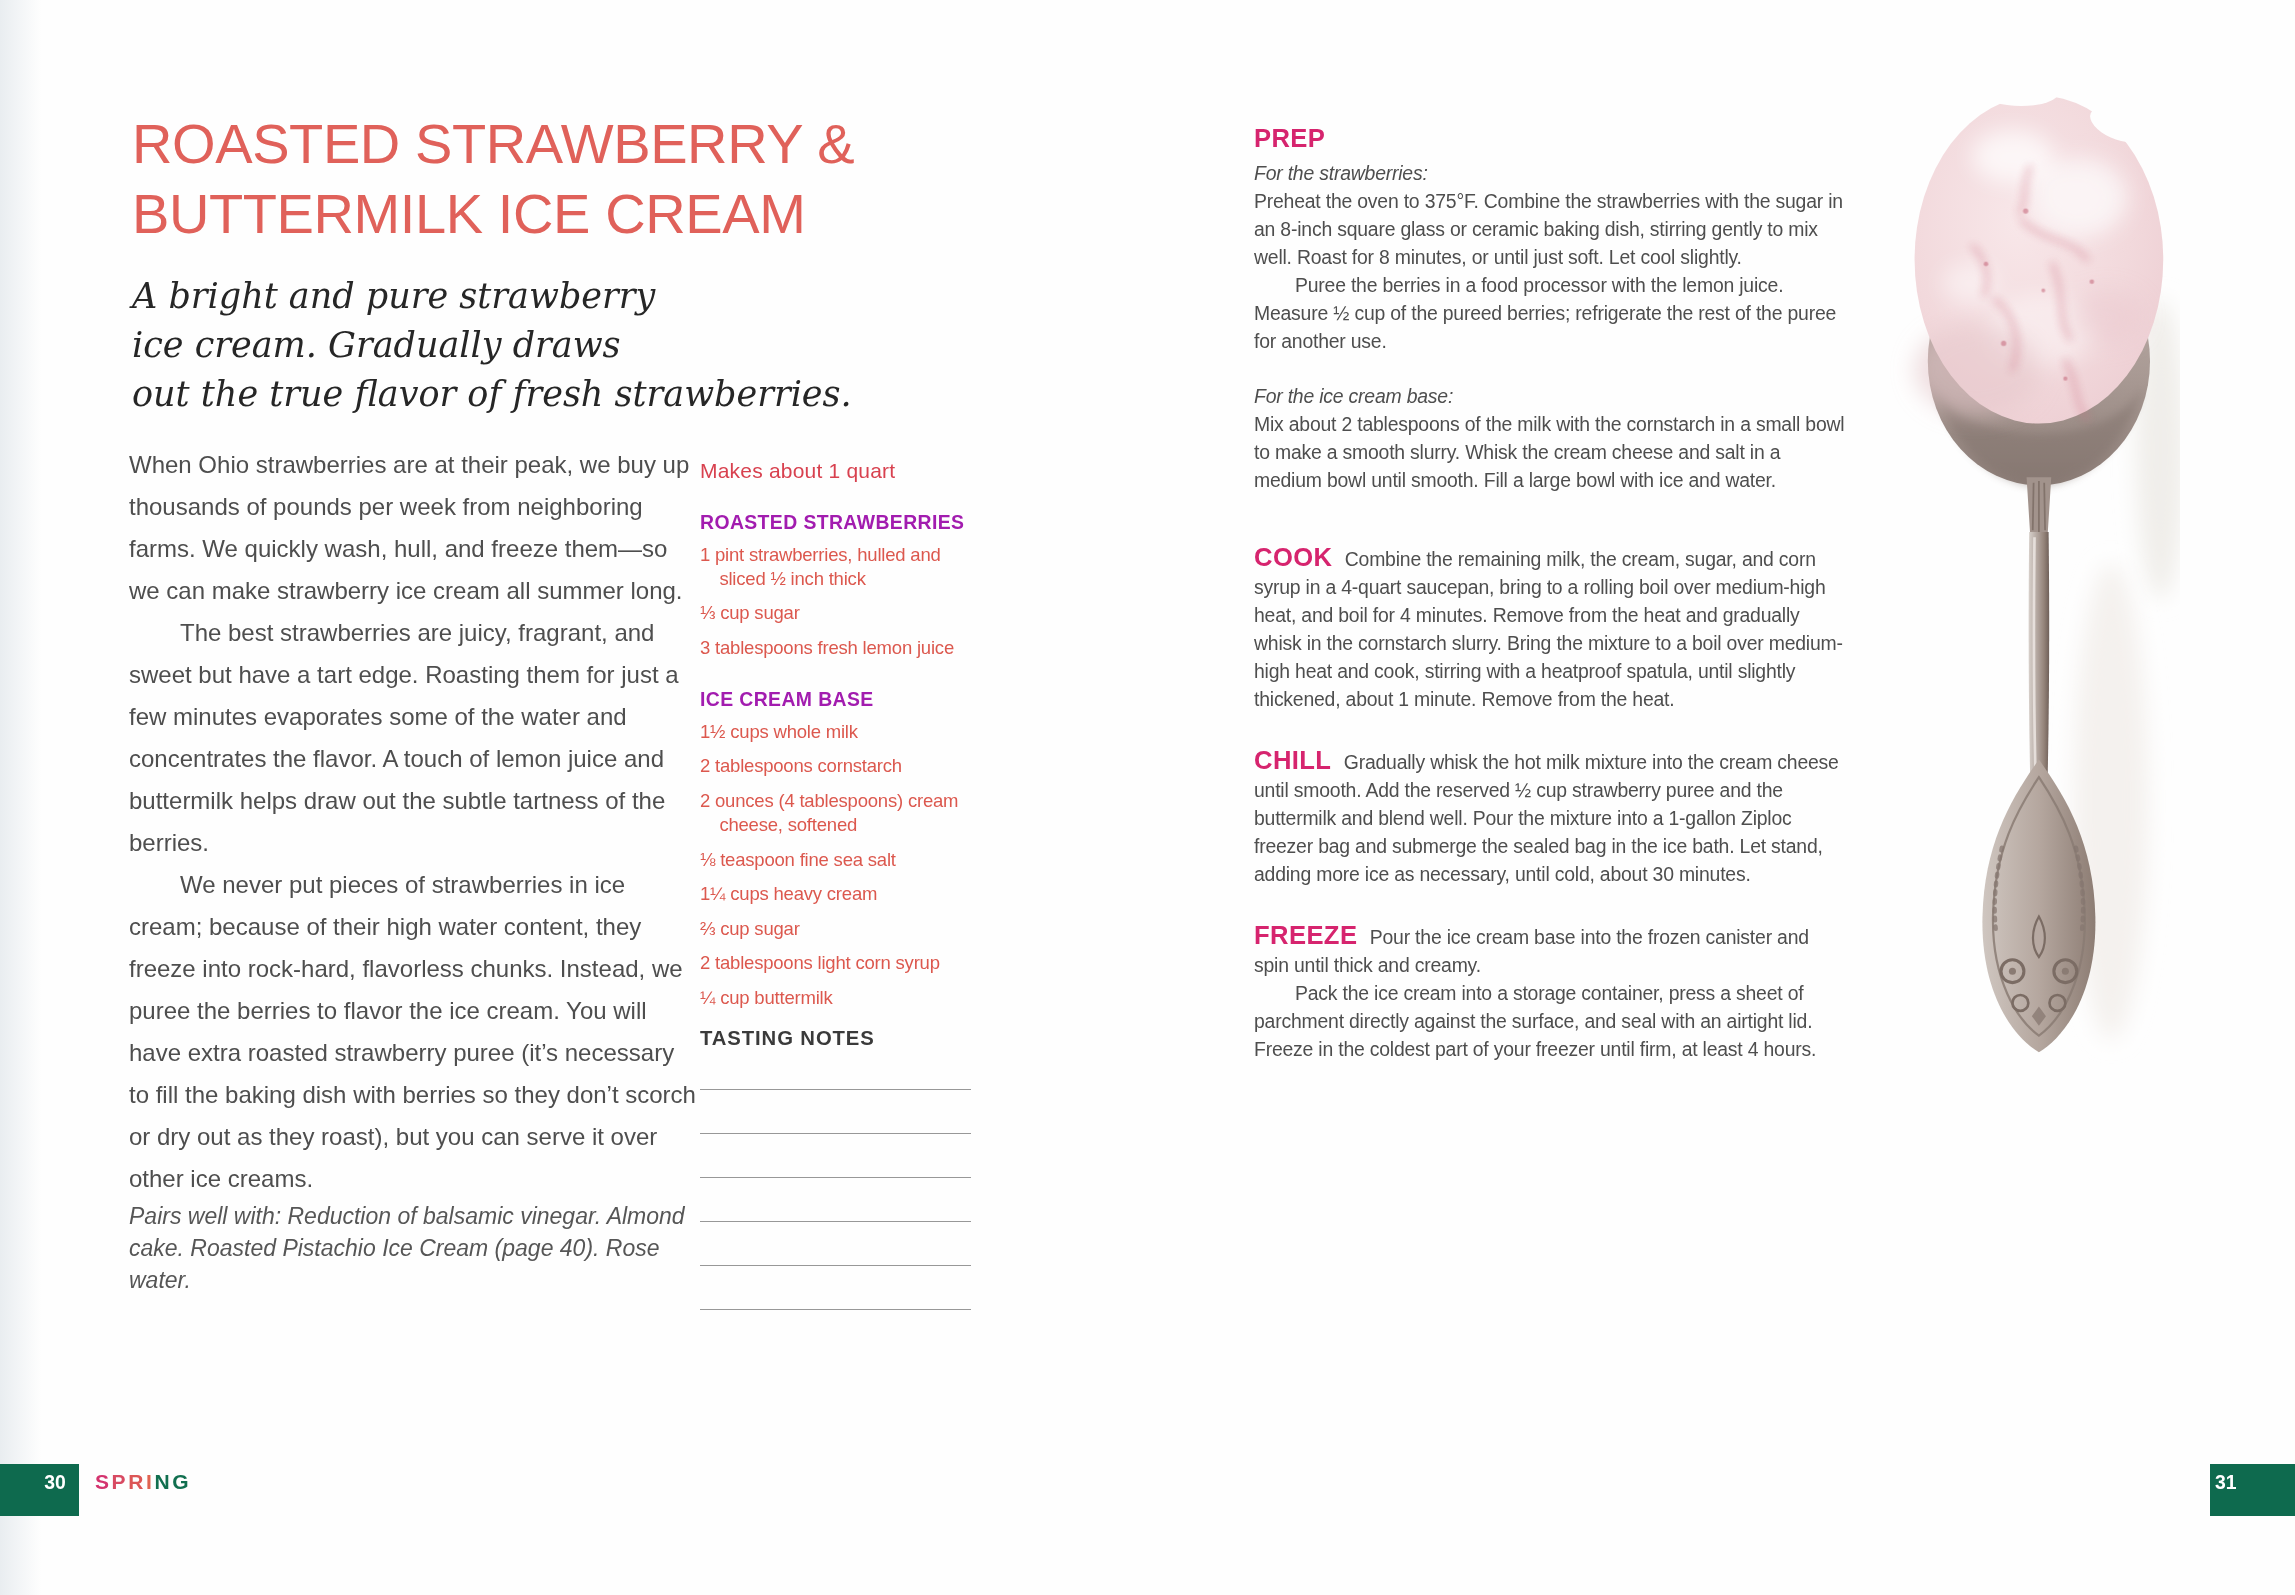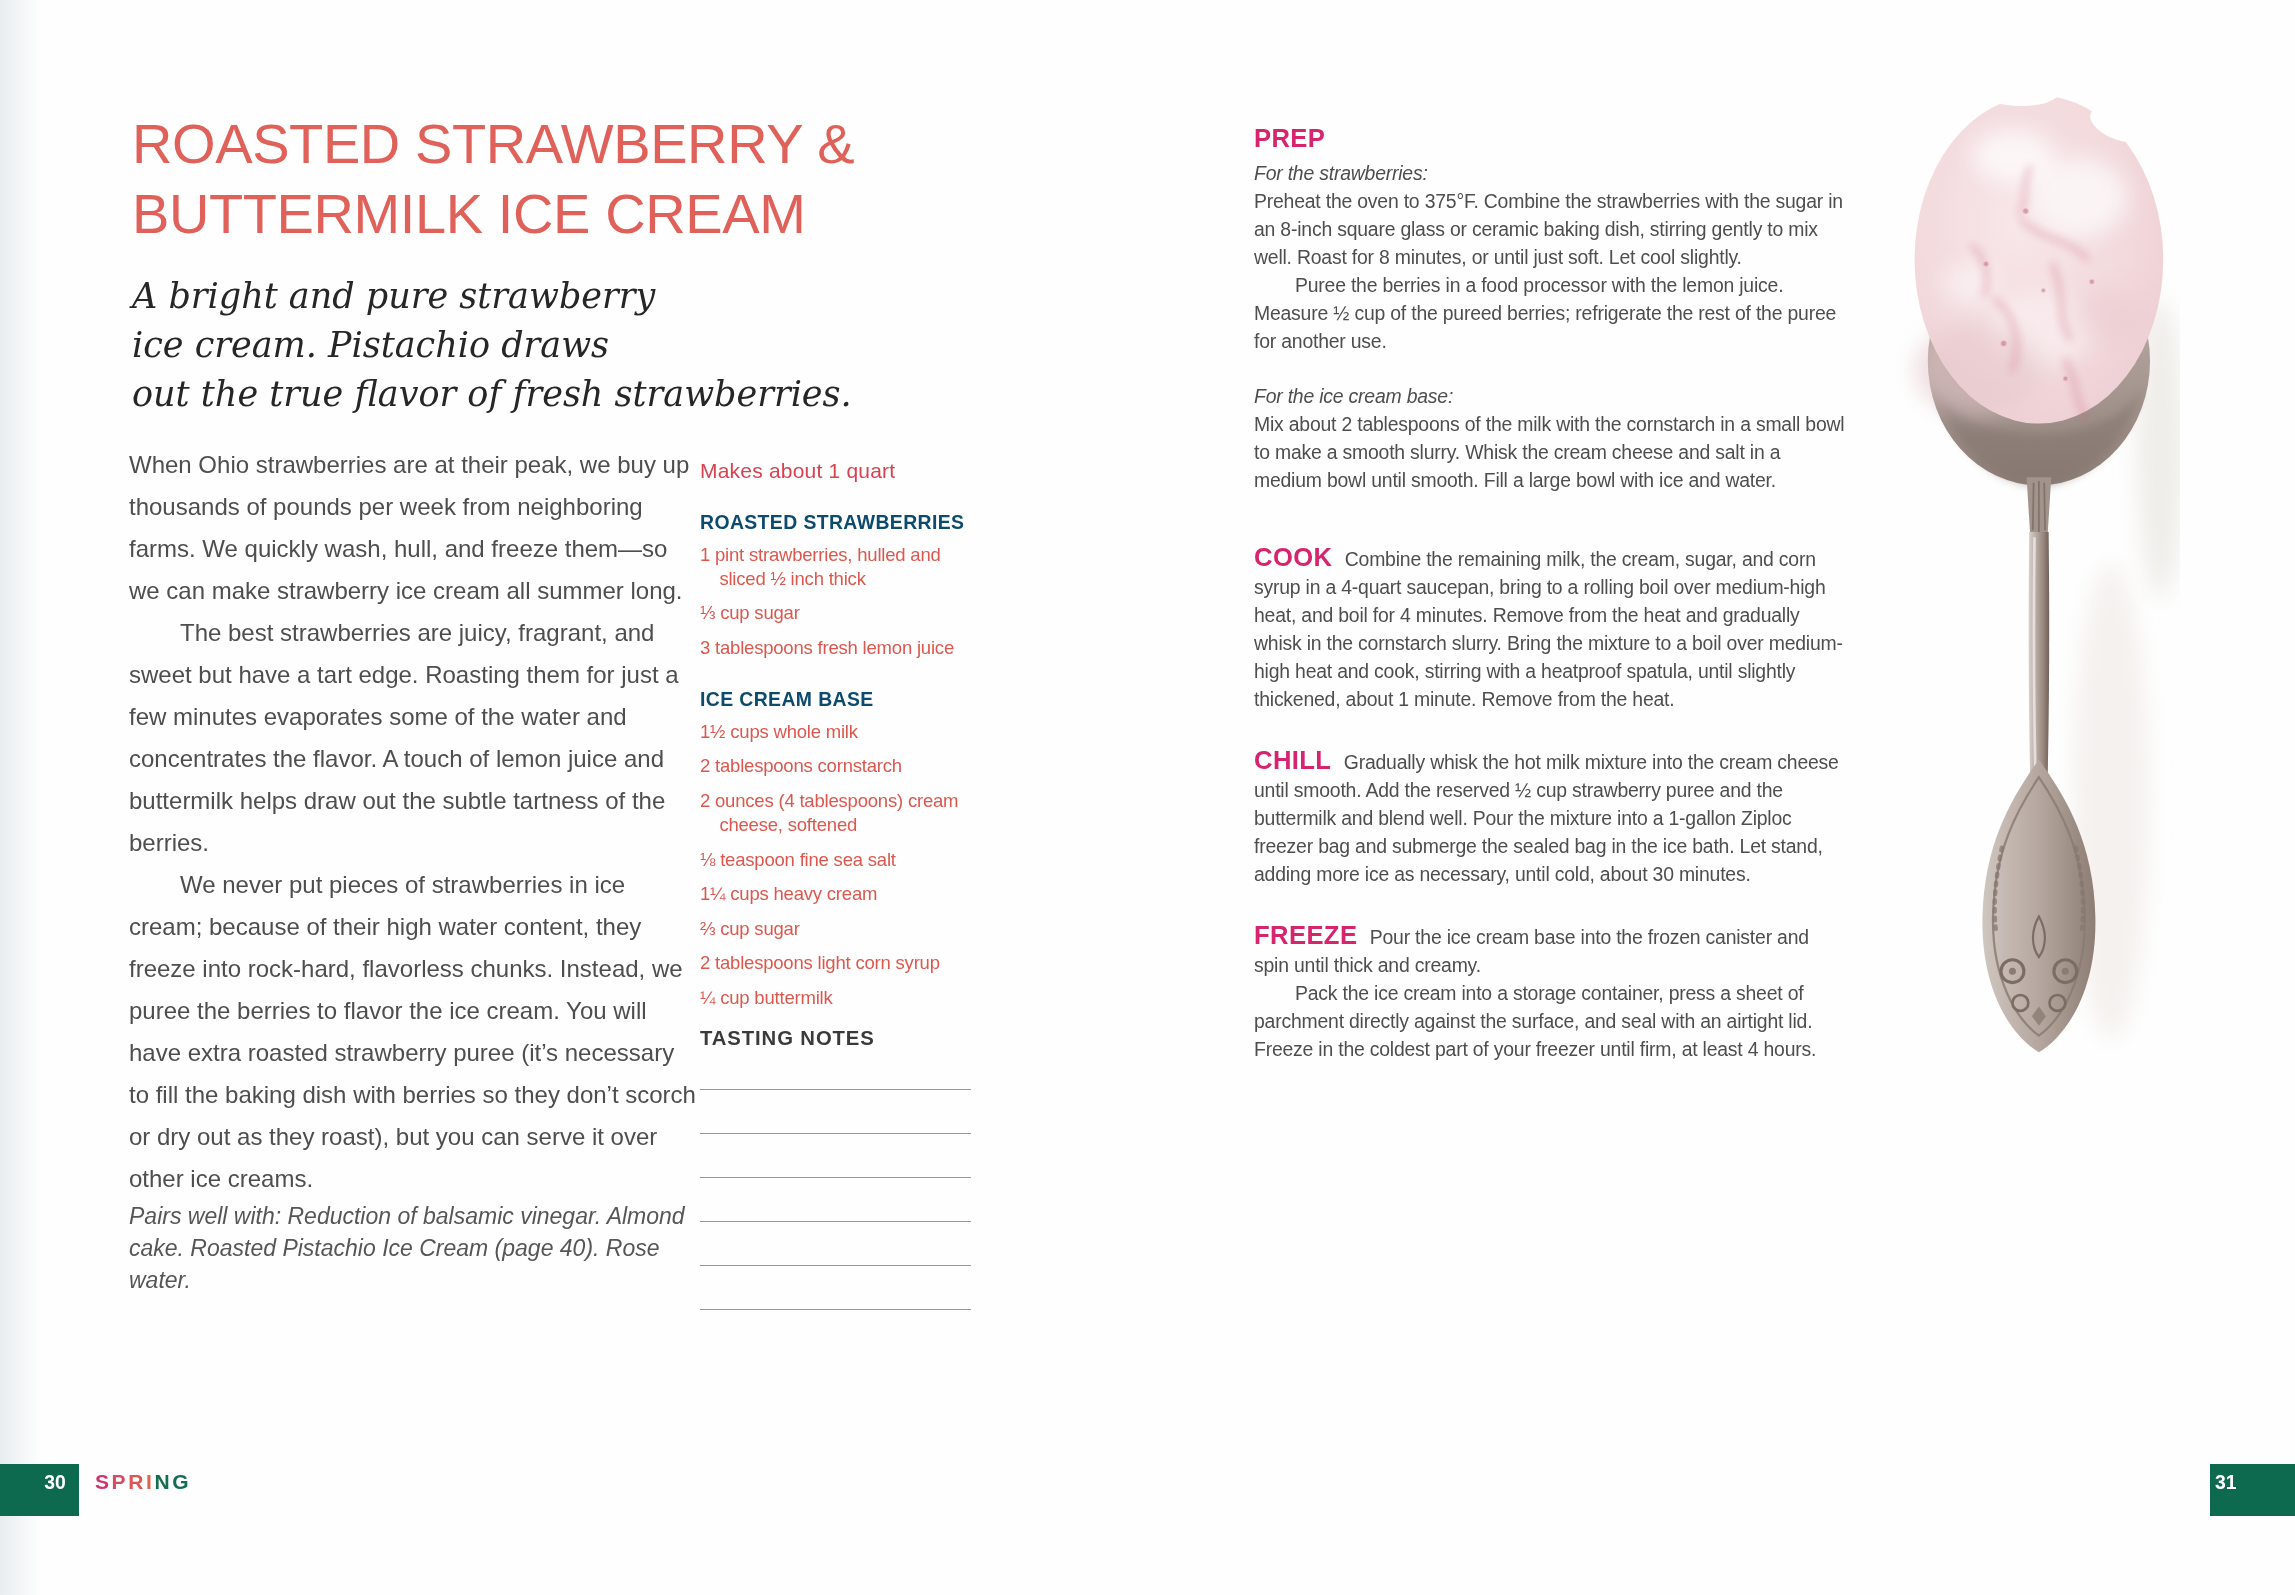--- a/index.html
+++ b/index.html
@@ -17,21 +17,21 @@
     font-family:"DejaVu Serif", serif; font-style:italic;
     font-size:35px; line-height:49px; }
   .body-col { position:absolute; left:129px; top:444px; width:569px;
     color:#4e4e4e; font-size:24px; line-height:42px; }
   .body-col p { margin:0; }
   .body-col p.indent { text-indent:51px; }
   .pairs { margin-top:26.5px; font-style:italic; font-size:23px; line-height:32px; color:#565656; }
 
   .ing-col { position:absolute; left:700px; top:459px; width:275px; }
   .yield { font-size:21px; color:#d8414f; letter-spacing:0.2px; }
-  .ing-head { font-size:19.4px; font-weight:700; color:#0c4a6e; letter-spacing:0.4px;
+  .ing-head { font-size:19.4px; font-weight:700; color:#a21caf; letter-spacing:0.4px;
     margin:28px 0 8.8px 0; }
   .ing-item { font-size:18.5px; line-height:24px; letter-spacing:-0.2px; color:#dc584e;
     margin-bottom:10.6px; padding-left:19.4px; text-indent:-19.4px; }
 
   .tasting { position:absolute; left:700px; top:1027px; width:271px; }
   .tasting-label { font-size:20.3px; font-weight:700; color:#3a3a3a; letter-spacing:0.9px; }
   .note-line { height:43px; border-bottom:1.8px solid #989898; }
   .note-line.first { height:39px; }
 
   
@@ -64,21 +64,21 @@
 <div class="spread">
   <div class="page-edge"></div>
 
   <div class="title">
     <div>ROASTED STRAWBERRY &amp;</div>
     <div>BUTTERMILK ICE CREAM</div>
   </div>
 
   <div class="script-block">
     <div>A bright and pure strawberry</div>
-    <div>ice cream. Pistachio draws</div>
+    <div>ice cream. Gradually draws</div>
     <div>out the true flavor of fresh strawberries.</div>
   </div>
 
   <div class="body-col">
     <p>When Ohio strawberries are at their peak, we buy up thousands of pounds per week from neighboring farms. We quickly wash, hull, and freeze them—so we can make strawberry ice cream all summer long.</p>
     <p class="indent">The best strawberries are juicy, fragrant, and sweet but have a tart edge. Roasting them for just a few minutes evaporates some of the water and concentrates the flavor. A touch of lemon juice and buttermilk helps draw out the subtle tartness of the berries.</p>
     <p class="indent">We never put pieces of strawberries in ice cream; because of their high water content, they freeze into rock-hard, flavorless chunks. Instead, we puree the berries to flavor the ice cream. You will have extra roasted strawberry puree (it’s necessary to fill the baking dish with berries so they don’t scorch or dry out as they roast), but you can serve it over other ice creams.</p>
     <p class="pairs">Pairs well with: Reduction of balsamic vinegar. Almond cake. Roasted Pistachio Ice Cream (page 40). Rose water.</p>
   </div>
 

